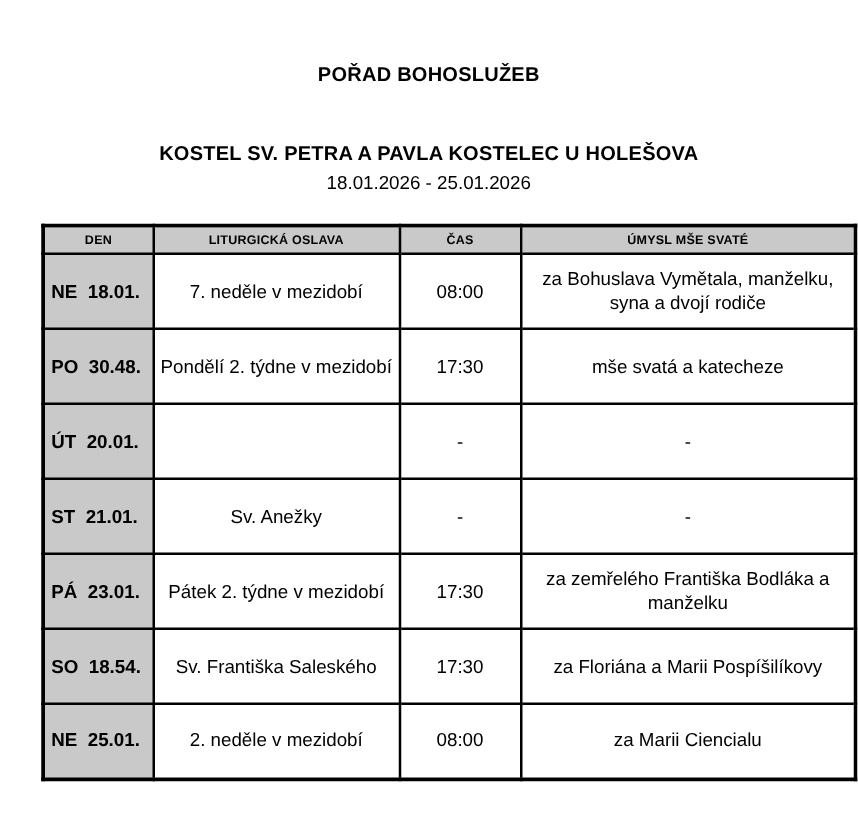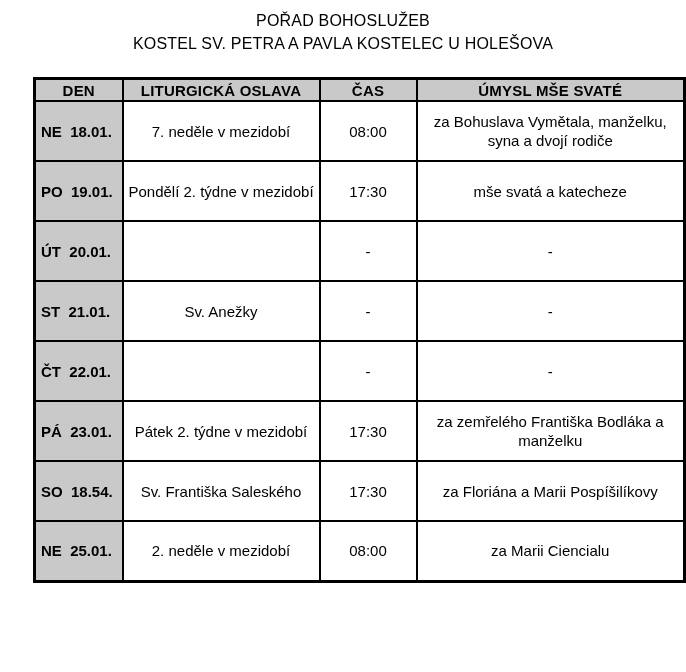--- a/index.html
+++ b/index.html
@@ -6,44 +6,45 @@
   body {
     width: 686px;
     height: 672px;
     background: #ffffff;
     color: #000000;
     font-family: "Liberation Sans", "DejaVu Sans", sans-serif;
     overflow: hidden;
   }
   .titles { text-align: center; padding-top: 9px; }
   .title-line {
-    font-weight: normal;
+    font-weight: bold;
     font-size: 16px;
     line-height: 23px;
     letter-spacing: 0.2px;
+    margin-top: 40px;
   }
   .date-line {
     font-size: 15px;
     line-height: 21px;
     margin-top: 1px;
   }
   table.schedule {
     border-collapse: collapse;
     table-layout: fixed;
     width: 650px;
     margin: 22px 0 0 33px;
     border: 3px solid #000000;
   }
   .schedule th, .schedule td {
     border: 2px solid #000000;
     overflow: hidden;
   }
   .schedule th {
     background: #C9C9C9;
-    font-size: 15px;
+    font-size: 10px;
     font-weight: bold;
     height: 20px;
     padding: 0 2px;
     text-align: center;
     letter-spacing: 0.2px;
   }
   .schedule tbody tr { height: 60px; }
   .schedule td {
     font-size: 15px;
     padding: 2px 4px;
@@ -60,20 +61,21 @@
     text-align: center;
     line-height: 19px;
   }
 </style>
 </head>
 <body>
 
 <div class="titles">
   <div class="title-line">POŘAD BOHOSLUŽEB</div>
   <div class="title-line">KOSTEL SV. PETRA A PAVLA KOSTELEC U HOLEŠOVA</div>
+  <div class="date-line">18.01.2026 - 25.01.2026</div>
 </div>
 
 <table class="schedule">
   <colgroup>
     <col style="width:88px">
     <col style="width:197px">
     <col style="width:97px">
     <col style="width:268px">
   </colgroup>
   <thead>
@@ -85,40 +87,34 @@
     </tr>
   </thead>
   <tbody>
       <tr>
         <td class="den">NE  18.01.</td>
         <td class="oslava">7. neděle v mezidobí</td>
         <td class="cas">08:00</td>
         <td class="umysl">za Bohuslava Vymětala, manželku, syna a dvojí rodiče</td>
       </tr>
       <tr>
-        <td class="den">PO  19.01.</td>
+        <td class="den">PO  30.48.</td>
         <td class="oslava">Pondělí 2. týdne v mezidobí</td>
         <td class="cas">17:30</td>
         <td class="umysl">mše svatá a katecheze</td>
       </tr>
       <tr>
         <td class="den">ÚT  20.01.</td>
         <td class="oslava"></td>
         <td class="cas">-</td>
         <td class="umysl">-</td>
       </tr>
       <tr>
         <td class="den">ST  21.01.</td>
         <td class="oslava">Sv. Anežky</td>
-        <td class="cas">-</td>
-        <td class="umysl">-</td>
-      </tr>
-      <tr>
-        <td class="den">ČT  22.01.</td>
-        <td class="oslava"></td>
         <td class="cas">-</td>
         <td class="umysl">-</td>
       </tr>
       <tr>
         <td class="den">PÁ  23.01.</td>
         <td class="oslava">Pátek 2. týdne v mezidobí</td>
         <td class="cas">17:30</td>
         <td class="umysl">za zemřelého Františka Bodláka a manželku</td>
       </tr>
       <tr>

